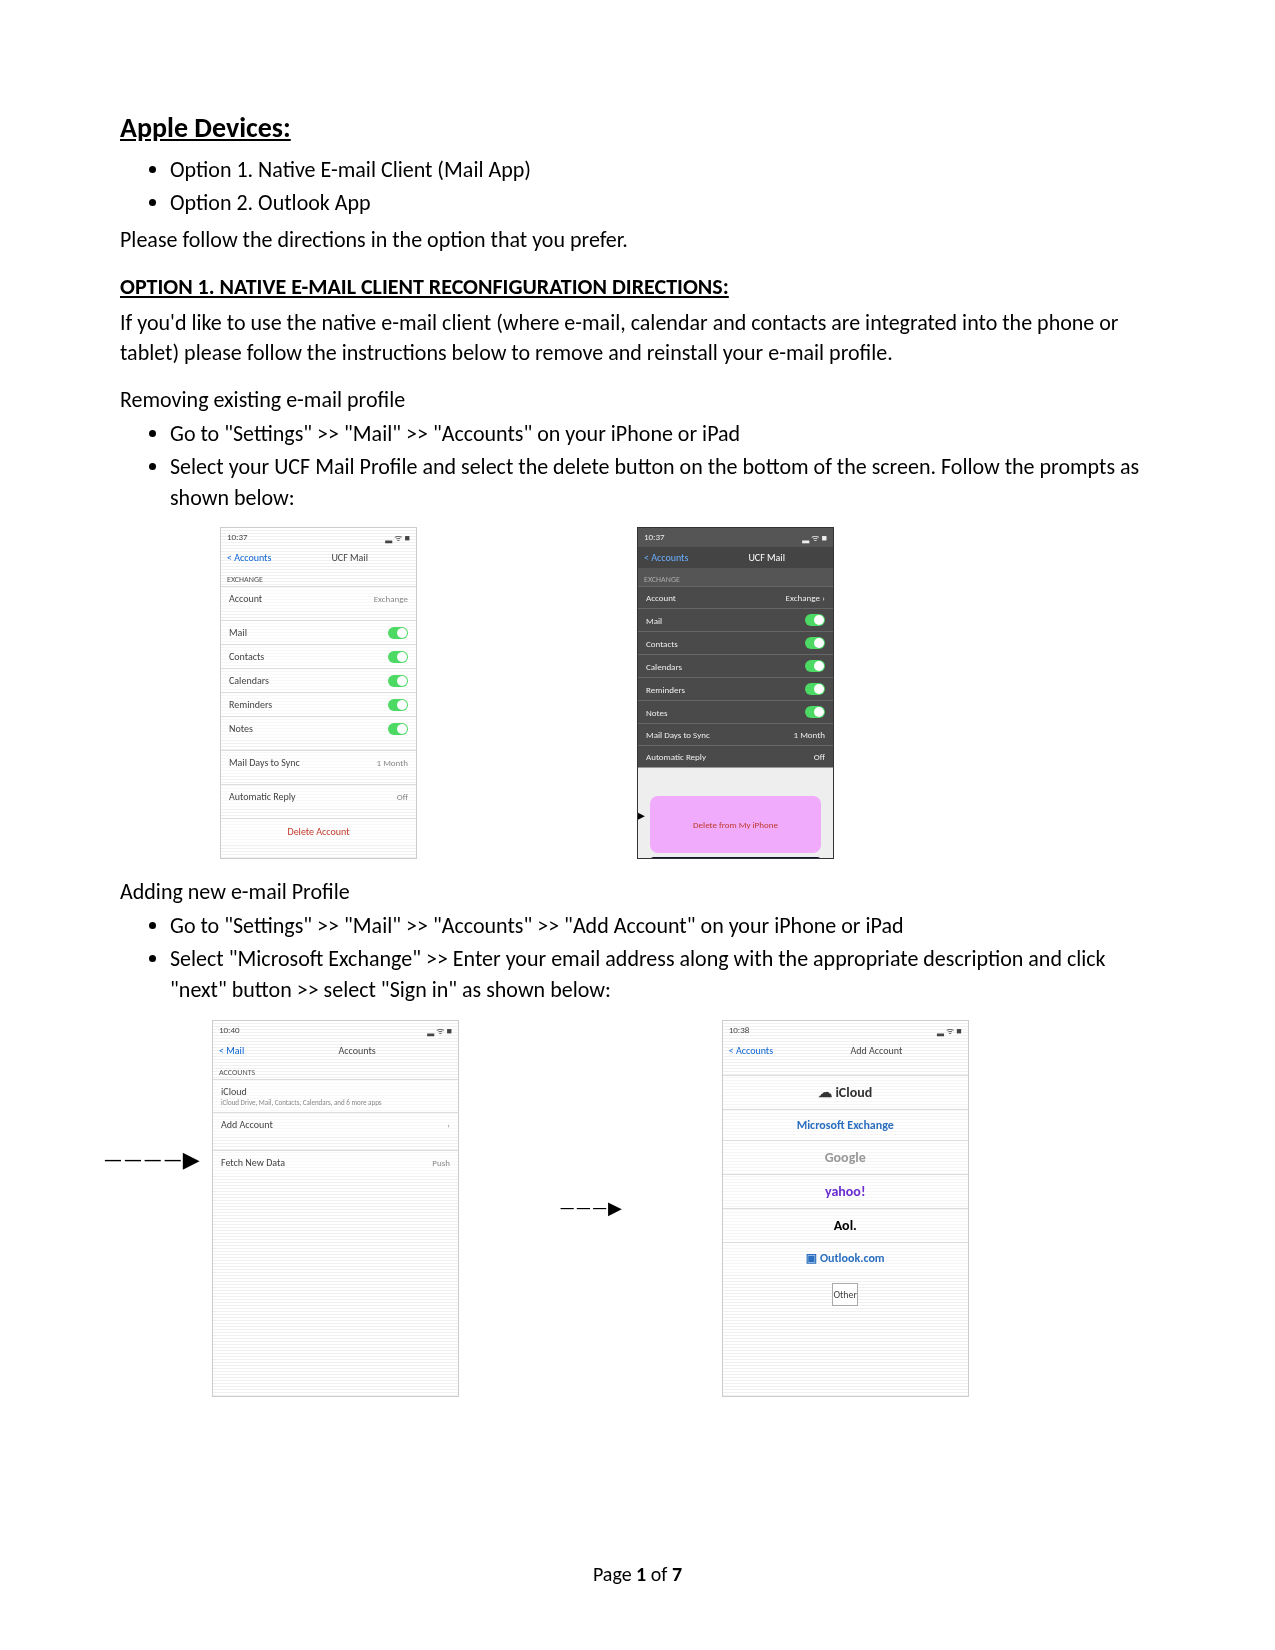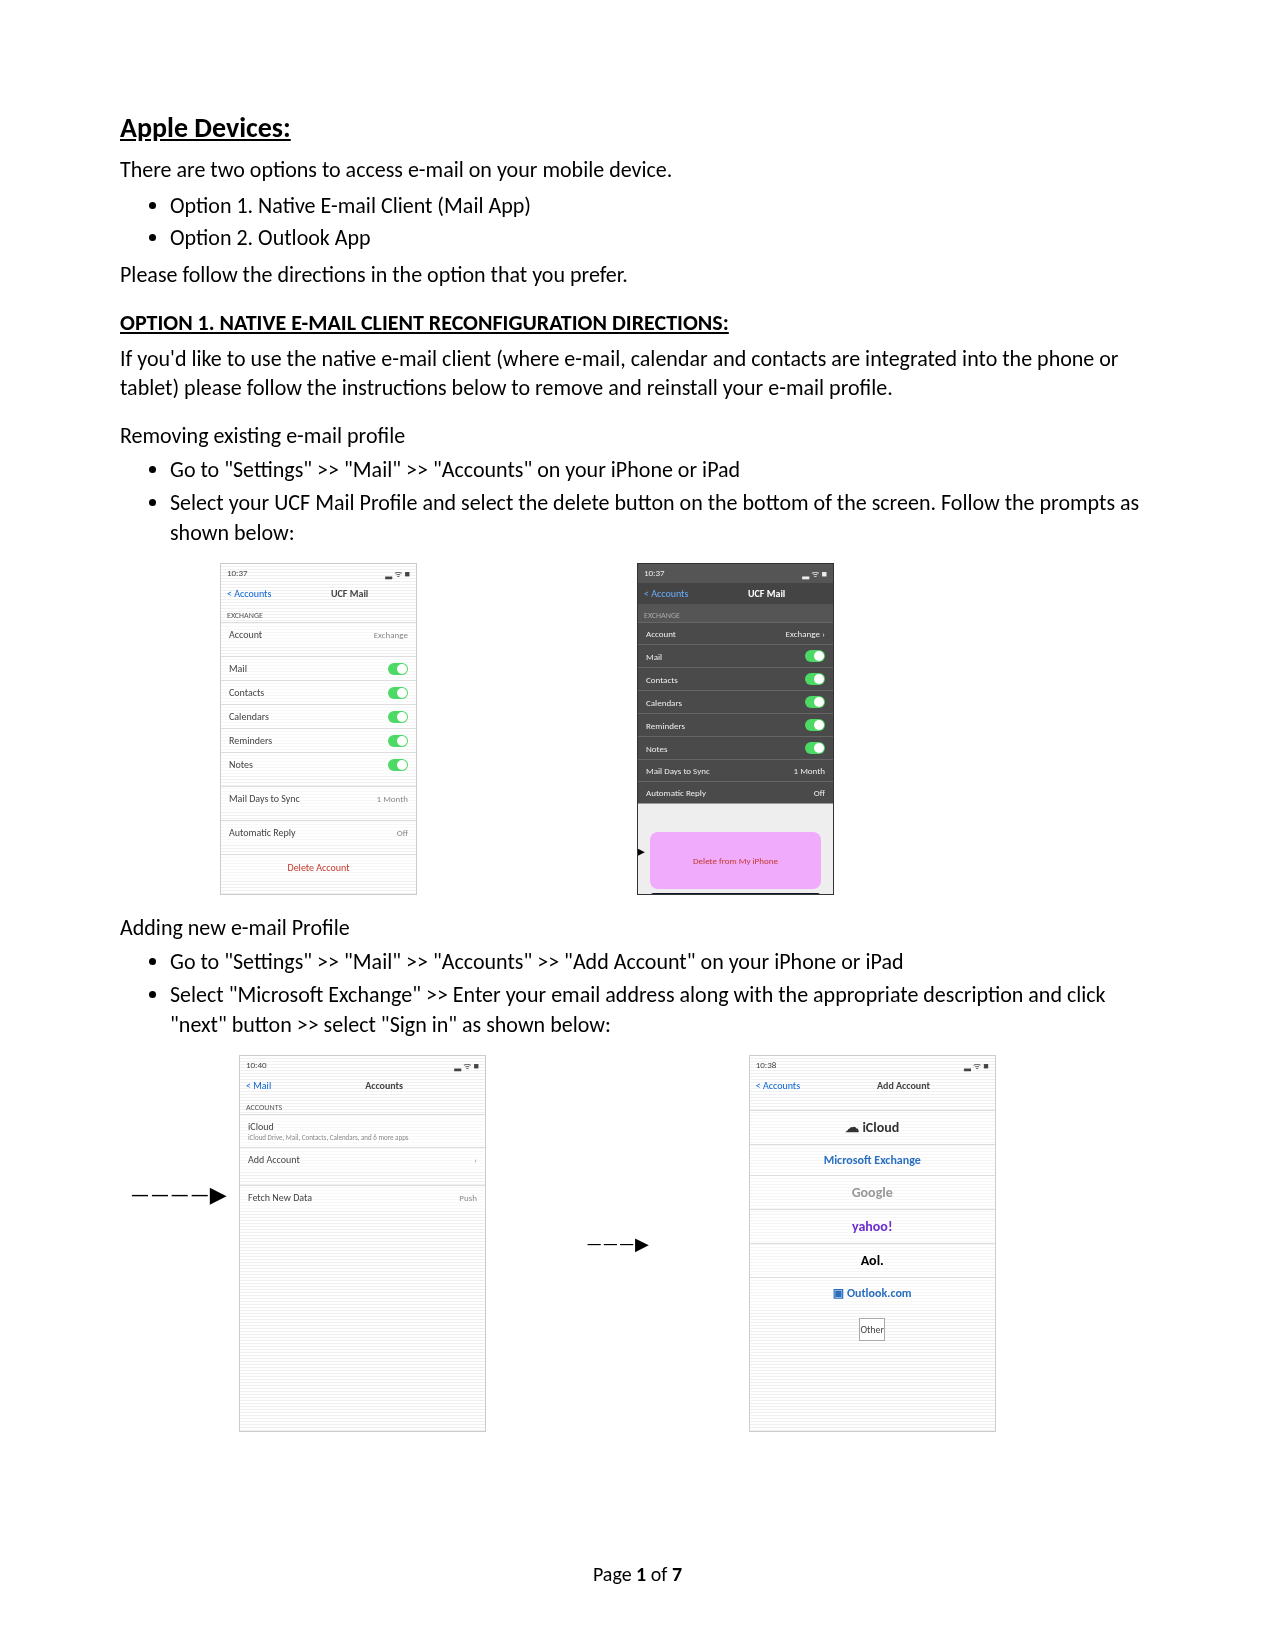--- a/index.html
+++ b/index.html
@@ -81,21 +81,21 @@
     font-size:9px;
   }
   .nav-row{
     display:flex;
     align-items:center;
     padding:4px 6px;
     font-size:10px;
     gap:18px;
   }
   .nav-back{color:#0a63d6;}
-  .nav-title{flex:1;text-align:center;font-weight:bold;}
+  .nav-title{flex:1;text-align:center;font-weight:normal;}
   .section-label{
     padding:6px 6px 2px 6px;
     font-size:8px;
     color:#555;
     text-transform:uppercase;
   }
   .list-row{
     display:flex;
     align-items:center;
     justify-content:space-between;
@@ -118,21 +118,21 @@
     font-size:10px;
   }
   .arrow{
     position:absolute;
     font-size:22px;
     color:#000;
   }
   .screenshot-row2{
     display:flex;
     gap:100px;
-    margin:14px 0 0 119px;
+    margin:14px 0 0 92px;
     position:relative;
   }
   .phone2{
     width:245px;
     height:375px;
     background:repeating-linear-gradient(0deg,#f0f0f0 0 1px,#fff 1px 3px),
                repeating-linear-gradient(90deg,#f0f0f0 0 1px,#fff 1px 3px);
     border:1px solid #ccc;
     font-size:10px;
     color:#444;
@@ -181,21 +181,20 @@
   .arrow-inline{
     display:flex;align-items:center;font-size:18px;
   }
 </style>
 </head>
 <body>
 
 <div class="page">
   <h3>Apple Devices:</h3>
 
-  <p>There are two options to access e-mail on your mobile device.</p>
   <ul>
     <li>Option 1. Native E-mail Client (Mail App)</li>
     <li>Option 2. Outlook App</li>
   </ul>
   <p>Please follow the directions in the option that you prefer.</p>
 
   <p class="option-head">OPTION 1. NATIVE E-MAIL CLIENT RECONFIGURATION DIRECTIONS:</p>
   <p>If you'd like to use the native e-mail client (where e-mail, calendar and contacts are integrated into the phone or tablet) please follow the instructions below to remove and reinstall your e-mail profile.</p>
 
   <p class="sub-head">Removing existing e-mail profile</p>

